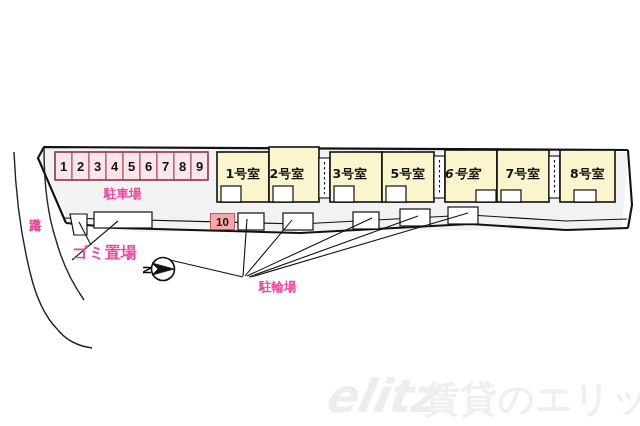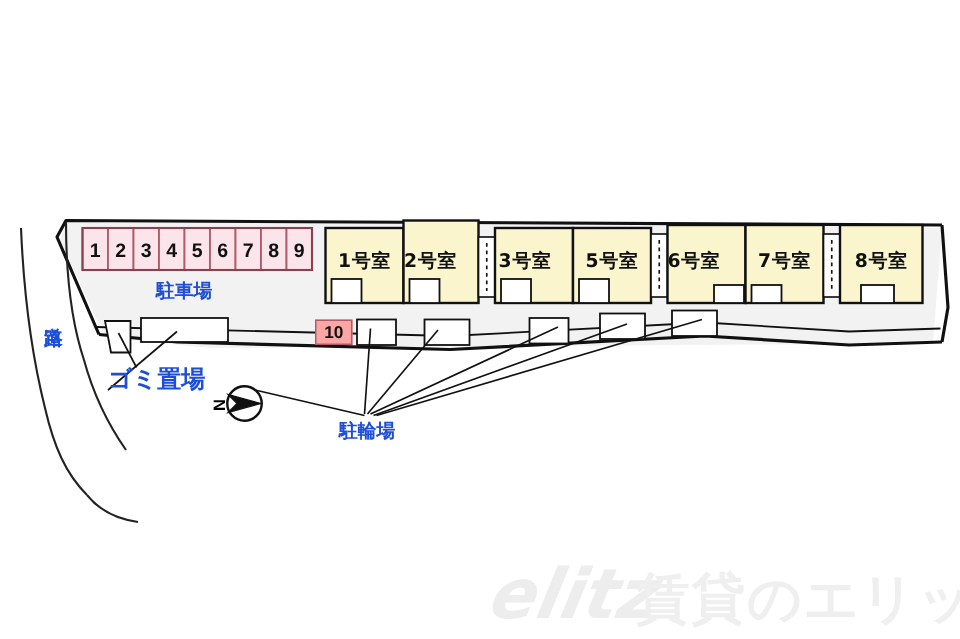--- a/index.html
+++ b/index.html
@@ -2,21 +2,21 @@
 <html><head>
 <meta charset="utf-8">
 <style>
   html,body{margin:0;padding:0;background:#ffffff;}
   body{
     width:640px;height:426px;overflow:hidden;position:relative;
     font-family:"DejaVu Sans","Liberation Sans",sans-serif;
   }
   #stage{position:absolute;left:0;top:0;width:640px;height:426px;background:#ffffff;}
   svg.layer{position:absolute;left:0;top:0;width:640px;height:426px;}
-  .txt{position:absolute;color:#1d4ed8;font-weight:bold;line-height:1;user-select:none;}
+  .txt{position:absolute;color:#ec4899;font-weight:bold;line-height:1;user-select:none;}
   .jp{font-family:"DejaVu Sans","Liberation Sans",sans-serif;}
 
   
   .stall-num{
     position:absolute;width:17px;text-align:center;
     font-size:13px;font-weight:bold;color:#111;
     font-family:"Liberation Sans",sans-serif;
   }
   
   .room-label{
@@ -25,21 +25,21 @@
   }
   .box10{
     position:absolute;left:180px;top:213px;width:25px;height:17px;
     background:#fca5a5;border:1.4px solid #b05a6a;
     display:flex;align-items:center;justify-content:center;
     font-size:11.5px;font-weight:bold;color:#111;
     font-family:"Liberation Sans",sans-serif;box-sizing:border-box;margin-left:30px;
   }
   .lbl-parking{position:absolute;left:104px;top:188px;font-size:12.5px;font-weight:bold;}
   .lbl-gomi{position:absolute;left:72px;top:245px;font-size:16px;font-weight:bold;}
-  .lbl-bike{position:absolute;left:226px;top:281px;font-size:12.5px;font-weight:bold;}
+  .lbl-bike{position:absolute;left:259px;top:281px;font-size:12.5px;font-weight:bold;}
   .lbl-road{position:absolute;left:29px;top:208px;font-size:12.5px;font-weight:bold;
             writing-mode:vertical-rl;text-orientation:upright;letter-spacing:1px;}
   .compass-n{position:absolute;left:143px;top:264px;font-size:11px;font-weight:bold;
              font-family:"Liberation Sans",sans-serif;transform:rotate(-90deg);transform-origin:50% 50%;}
   .wm{position:absolute;left:0;top:0;width:640px;height:426px;pointer-events:none;}
 </style>
 </head>
 <body>
 
 <div id="stage">
@@ -147,21 +147,21 @@
   <div class="stall-num" style="left:157px;top:159px;">7</div>
   <div class="stall-num" style="left:174px;top:159px;">8</div>
   <div class="stall-num" style="left:191px;top:159px;">9</div>
 
   <div class="box10">10</div>
 
   <div class="room-label" style="left:217px;top:166px;width:52px;">1号室</div>
   <div class="room-label" style="left:269px;top:166px;width:36px;">2号室</div>
   <div class="room-label" style="left:330px;top:166px;width:40px;">3号室</div>
   <div class="room-label" style="left:382px;top:166px;width:52px;">5号室</div>
-  <div class="room-label" style="left:445px;top:166px;width:32px;">6号室</div>
+  <div class="room-label" style="left:445px;top:166px;width:32px;font-style:italic;">6号室</div>
   <div class="room-label" style="left:497px;top:166px;width:52px;">7号室</div>
   <div class="room-label" style="left:560px;top:166px;width:55px;">8号室</div>
 
   <div class="txt jp lbl-parking">駐車場</div>
   <div class="txt jp lbl-gomi">ゴミ置場</div>
   <div class="txt jp lbl-bike">駐輪場</div>
   <div class="txt jp lbl-road">道路</div>
   <div class="compass-n">N</div>
 
   <svg class="wm" viewBox="0 0 640 426">

